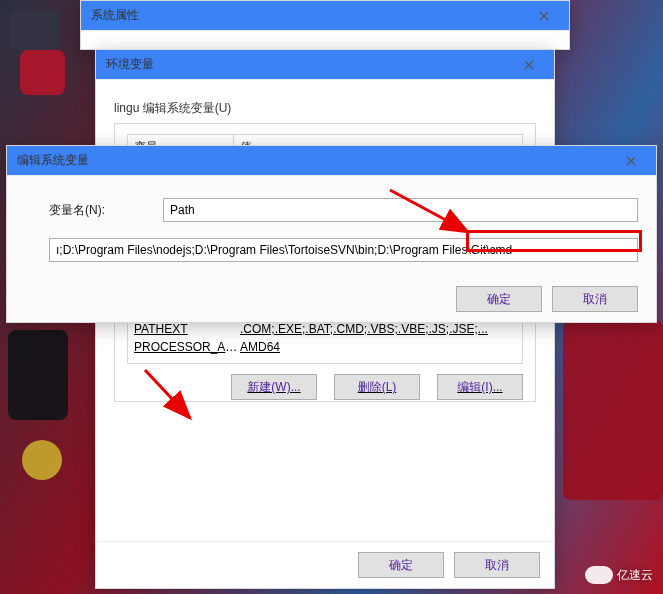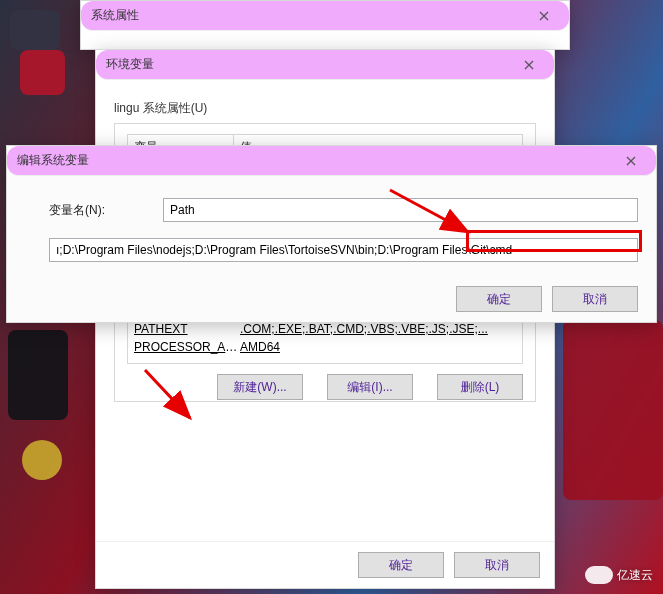--- a/index.html
+++ b/index.html
@@ -3,21 +3,21 @@
 <meta charset="utf-8">
 <style>
 * { box-sizing: border-box; margin: 0; padding: 0; font-family: "Microsoft YaHei", "SimSun", sans-serif; font-size: 12px; }
 body { width: 663px; height: 594px; background: linear-gradient(120deg, #2a3040 0%, #8a1020 40%, #3060a0 70%, #b01020 100%); position: relative; overflow: hidden; }
 
 
 .bg-noise { position:absolute; inset:0; }
 .bg-noise .blob { position:absolute; border-radius:8px; opacity:0.9; }
 
 .dialog { position: absolute; background: #ffffff; border: 1px solid #d8d8d8; box-shadow: 0 4px 18px rgba(0,0,0,0.25); }
-.titlebar { height: 30px; display:flex; align-items:center; justify-content:space-between; padding:0 8px 0 10px; background:#f0abfc; border-bottom:1px solid #eee;border-radius:12px;}
+.titlebar { height: 30px; display:flex; align-items:center; justify-content:space-between; padding:0 8px 0 10px; background:#3b82f6; border-bottom:1px solid #eee;}
 .titlebar .title { color:#333; }
 .close-x { width:34px; height:22px; display:flex; align-items:center; justify-content:center; color:#555; }
 
 .section-title { color:#333; margin-bottom:6px; }
 
 .btn { display:inline-block; min-width:86px; height:26px; line-height:24px; text-align:center; background:#e1e1e1; border:1px solid #adadad; color:#4c1d95; padding:0 8px; }
 
 
 #dlg-sysprops { left:80px; top:0px; width:490px; height:50px; }
 
@@ -28,21 +28,21 @@
 #dlg-env .panel.sys { margin-top:158px; height:174px; }
 .table-head { display:flex; background:#fff; border:1px solid #d8d8d8; }
 .table-head .th { padding:4px 6px; border-right:1px solid #d8d8d8; color:#222;}
 .table-head .th:first-child { width:106px; }
 .table-head .th:last-child { flex:1; border-right:none; }
 .table-body { border:1px solid #d8d8d8; border-top:none; height:98px; overflow:hidden;}
 .row { display:flex; padding:2px 6px;text-decoration:underline; }
 .row .c1 { width:106px; white-space:nowrap; overflow:hidden; text-overflow:ellipsis; }
 .row .c2 { flex:1; white-space:nowrap; overflow:hidden; text-overflow:ellipsis; }
 .row.highlight { outline:2px solid #e60000; outline-offset:-1px; background:#f3f3f3;}
-.btn-row { display:flex; justify-content:flex-end; gap:24px; margin-top:10px; }
+.btn-row { display:flex; justify-content:flex-end; gap:17px; margin-top:10px;text-decoration:underline; }
 #dlg-env .footer { display:flex; justify-content:flex-end; gap:10px; padding:10px 14px; border-top:1px solid #eee; position:absolute; bottom:0; left:0; right:0;}
 
 
 #dlg-edit { left:6px; top:145px; width:651px; height:178px; background:#fbfbfb; }
 #dlg-edit .body { padding:22px 18px 8px 18px; }
 .form-row { display:flex; align-items:center; margin-bottom:16px;margin-left:24px; }
 .form-row .lbl { width:114px; color:#222; }
 .form-row input[type=text] { flex:1; height:24px; border:1px solid #abadb3; padding:0 6px; font-size:12px; background:#fff;}
 #dlg-edit .footer { display:flex; justify-content:flex-end; gap:10px; padding:0 18px 12px 0;}
 
@@ -82,21 +82,21 @@
 <div class="dialog" id="dlg-env">
   <div class="titlebar">
     <span class="title">环境变量</span>
     <span class="close-x">
       <svg width="10" height="10" viewBox="0 0 10 10">
           <path d="M1 1 L9 9 M9 1 L1 9" stroke="#555" stroke-width="1.3"></path>
         </svg>
     </span>
   </div>
   <div class="body">
-    <div class="section-title">lingu 系统属性(U)</div>
+    <div class="section-title">lingu 编辑系统变量(U)</div>
     <div class="panel user">
       <div class="table-head">
         <div class="th">变量</div>
         <div class="th">值</div>
       </div>
     </div>
 
     <div class="section-title" style="margin-top:0">系统变量(S)</div>
     <div class="panel sys" style="margin-top:4px">
       <div class="table-head">
@@ -120,22 +120,22 @@
           <div class="c1">PATHEXT</div>
           <div class="c2">.COM;.EXE;.BAT;.CMD;.VBS;.VBE;.JS;.JSE;...</div>
         </div>
         <div class="row">
           <div class="c1">PROCESSOR_AR...</div>
           <div class="c2">AMD64</div>
         </div>
       </div>
       <div class="btn-row">
         <span class="btn">新建(W)...</span>
+        <span class="btn">删除(L)</span>
         <span class="btn">编辑(I)...</span>
-        <span class="btn">删除(L)</span>
       </div>
     </div>
   </div>
   <div class="footer">
     <span class="btn">确定</span>
     <span class="btn">取消</span>
   </div>
 </div>
 
 <div class="dialog" id="dlg-edit">

